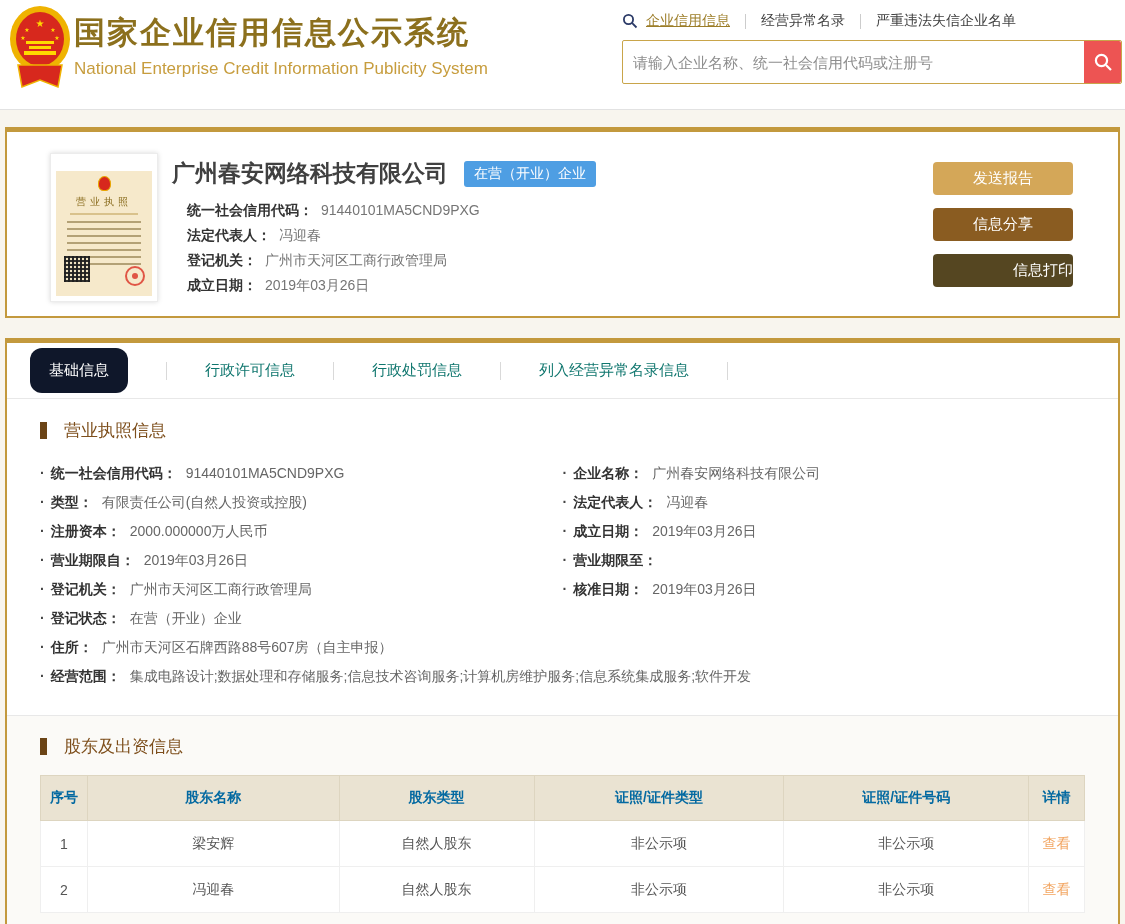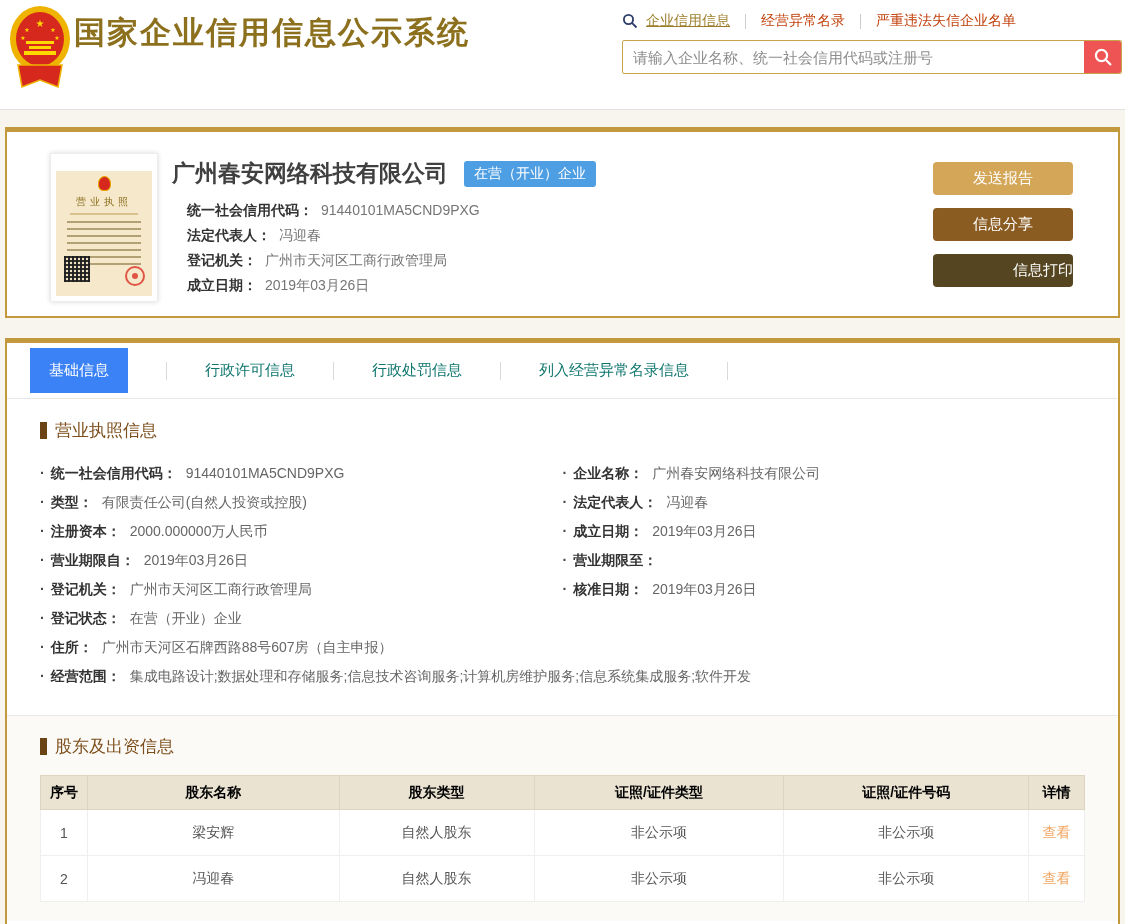--- a/index.html
+++ b/index.html
@@ -16,26 +16,26 @@
     border-bottom: 1px solid #e2e2e2; position: relative;
   }
   .logo-wrap { position: absolute; left: 8px; top: 3px; }
   .brand { position: absolute; left: 74px; top: 12px; }
   .brand-title { font-size: 31px; font-weight: bold; color: #8c701d; letter-spacing: 2px; }
   .brand-sub { font-size: 17px; color: #c79d3e; margin-top: 5px; }
 
   .header-right { position: absolute; right: 3px; top: 10px; width: 500px; }
   .top-nav { display: flex; align-items: center; font-size: 14px; height: 22px; }
   .top-nav .nav-sep { width: 1px; height: 15px; background: #cccccc; margin: 0 15px; }
-  .nav-link { text-decoration: none; color: #c2410c; cursor: pointer; }
+  .nav-link { text-decoration: none; color: #404040; cursor: pointer; }
   .nav-link.active { color: #9c7d28; text-decoration: underline; }
   .nav-search-icon { margin-right: 8px; display: inline-flex; }
 
   .search-bar {
-    margin-top: 8px; display: flex; height: 34px;
+    margin-top: 8px; display: flex; height: 44px;
     border: 1px solid #c9a54a; background: #fff; border-radius: 2px;
   }
   .search-input {
     flex: 1; border: none; outline: none; padding: 0 10px;
     font-size: 15px; color: #333; background: transparent;
     font-family: inherit;
   }
   .search-input::placeholder { color: #8d8d8d; }
   .search-btn {
     width: 37px; background: #ed5453; border: none; cursor: pointer;
@@ -104,45 +104,45 @@
   }
   .action-btn.b0 { background: #d4a758; }
   .action-btn.b1 { background: #8a5c21; }
   .action-btn.b2 { background: #554621; text-align: right; }
 
   
   .main-card { margin-top: 20px; height: 700px; overflow: hidden; padding: 0; }
 
   .tabs { display: flex; align-items: center; height: 55px; padding-left: 23px; }
   .tab { font-size: 15px; color: #0f766e; cursor: pointer; white-space: nowrap; }
-  .tab.active { background: #3b82f6; color: #fff; padding: 13px 19px; border-radius: 0; }
+  .tab.active { background: #0f172a; color: #fff; padding: 13px 19px; border-radius: 12px; }
   .tab-sep { width: 1px; height: 18px; background: #d9d9d9; margin: 0 38px; }
 
   .h-divider { height: 1px; background: #e8e8e8; }
 
   .info-section { padding: 20px 33px 24px; }
-  .sec-title { display: flex; align-items: center; font-size: 17px; color: #7d4e1b; }
+  .sec-title { display: flex; align-items: center; font-size: 17px; color: #7d4e1b; gap: 9px; }
   .sec-marker { width: 7px; height: 17px; background: #6b4416; margin-right: 8px; }
 
   .kv-grid {
     margin-top: 17px;
     display: grid; grid-template-columns: 1fr 1fr; grid-auto-rows: 29px;
   }
   .kv { font-size: 14px; line-height: 29px; white-space: nowrap; overflow: hidden; }
   .kv::before { content: "·"; font-weight: bold; color: #444; margin-right: 6px; }
   .kv .lbl { font-weight: bold; color: #333; }
   .kv .val { color: #666; margin-left: 9px; }
   .kv.full { grid-column: 1 / 3; }
 
   .shareholder-section { background: #fbfaf7; padding: 19px 33px; }
 
   .sh-table { width: 100%; border-collapse: collapse; background: #fff; margin-top: 17px; }
   .sh-table thead th {
-    background: #eae3d2; color: #000000; font-size: 14px; font-weight: bold;
-    height: 34px; border: 1px solid #ddd5c0; 
+    background: #eae3d2; color: #0369a1; font-size: 14px; font-weight: bold;
+    height: 45px; border: 1px solid #ddd5c0; 
   }
   .sh-table tbody td {
     height: 46px; text-align: center; font-size: 14px; color: #555;
     border: 1px solid #efefef; background: #fff;
   }
   .detail-link { color: #f2a45f; text-decoration: none; cursor: pointer; font-size: 14px; }
 </style>
 </head>
 <body>
 
@@ -157,20 +157,21 @@
       <text x="15" y="37" font-size="6" fill="#ffd800" text-anchor="middle">★</text>
       <text x="49" y="37" font-size="6" fill="#ffd800" text-anchor="middle">★</text>
       <rect x="18" y="38" width="28" height="3" fill="#ffd800"></rect>
       <rect x="21" y="43" width="22" height="3" fill="#ffd800"></rect>
       <rect x="16" y="48" width="32" height="4" fill="#ffd800"></rect>
       <path d="M10 62 L54 62 L50 84 L32 77 L14 84 Z" fill="#d7281d" stroke="#efb301" stroke-width="1.5"></path>
     </svg>
   </div>
   <div class="brand">
     <div class="brand-title">国家企业信用信息公示系统</div>
+    <div class="brand-sub">National Enterprise Credit Information Publicity System</div>
   </div>
 
   <div class="header-right">
     <nav class="top-nav">
       <span class="nav-search-icon">
         <svg width="16" height="16" viewBox="0 0 16 16">
           <circle cx="6.5" cy="6.5" r="4.6" fill="none" stroke="#2b3a67" stroke-width="1.8"></circle>
           <line x1="10.2" y1="10.2" x2="14.5" y2="14.5" stroke="#2b3a67" stroke-width="1.8"></line>
         </svg>
       </span>

